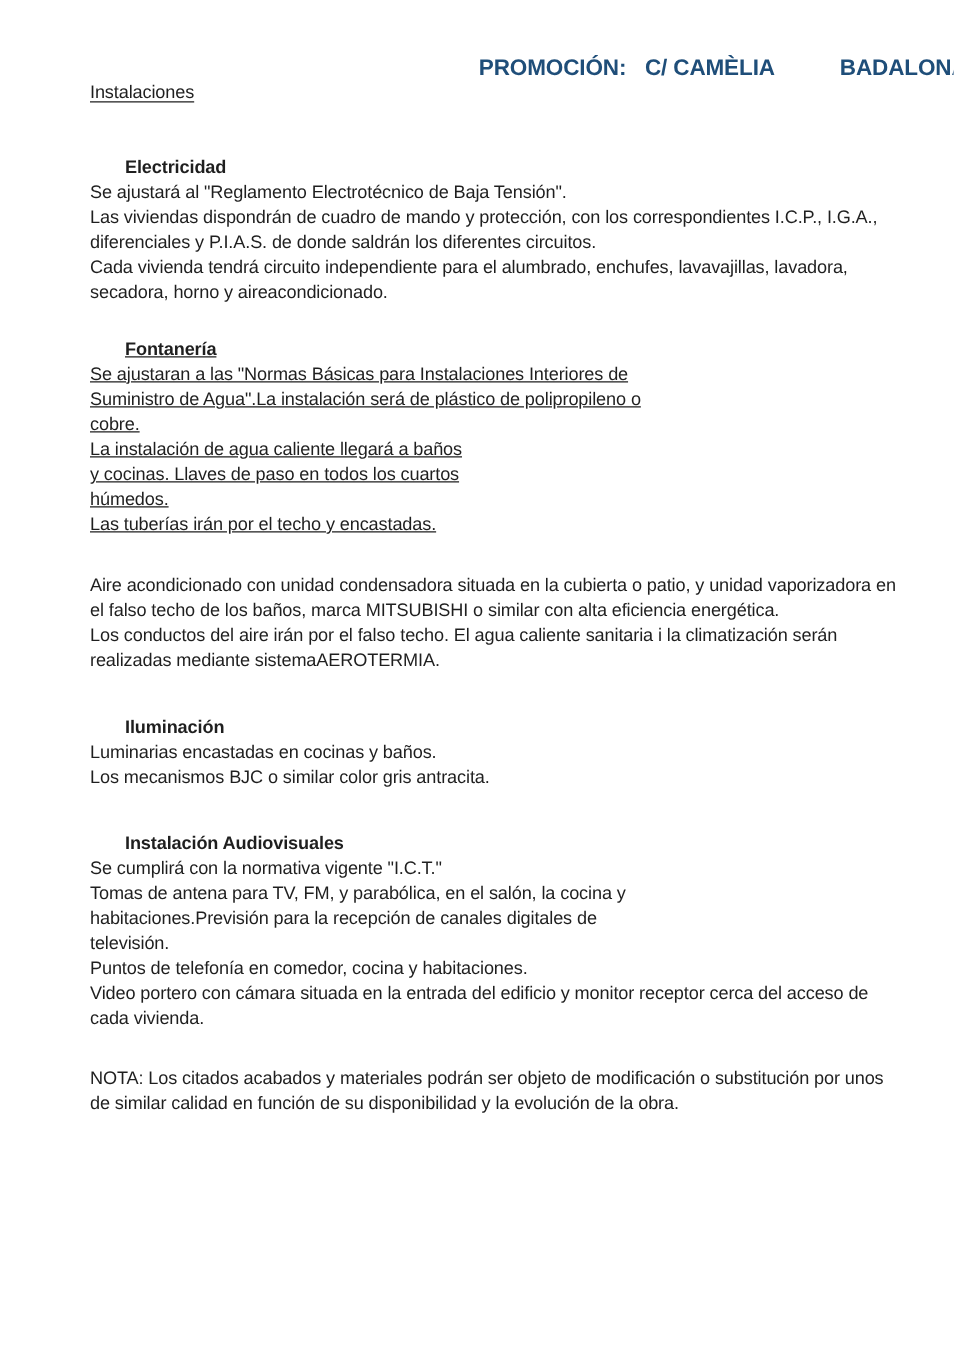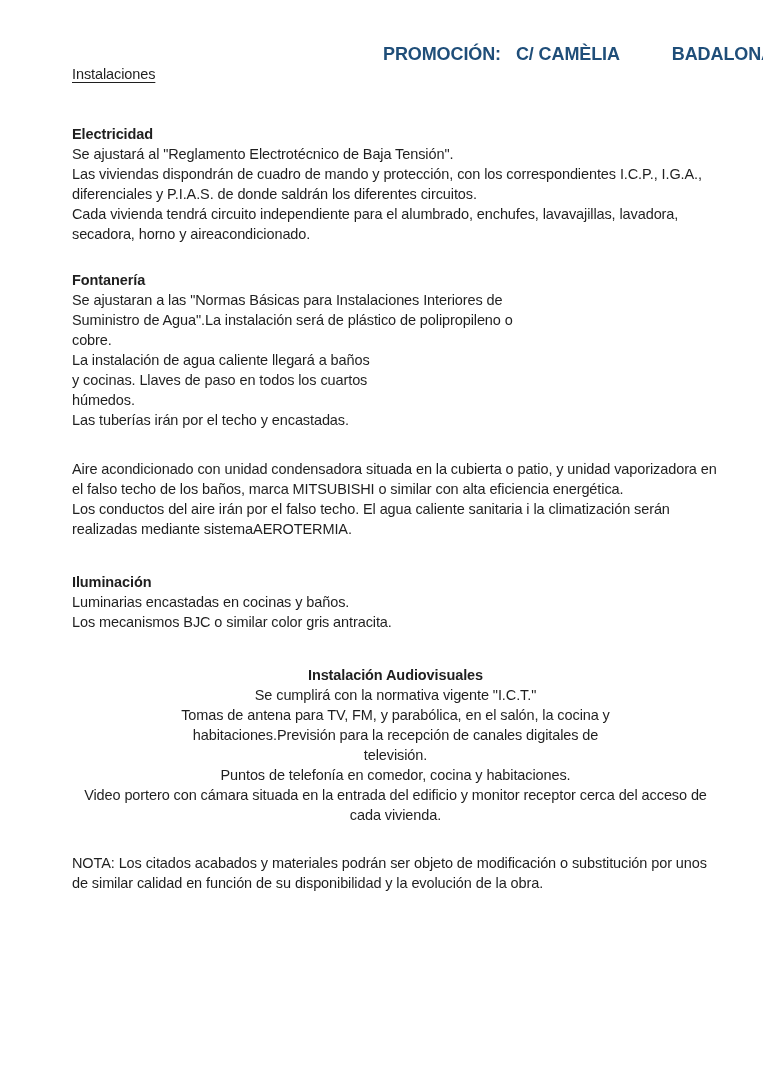--- a/index.html
+++ b/index.html
@@ -29,30 +29,30 @@
     font-size: 18px;
     white-space: nowrap;
   }
   .doc-header .label { margin-right: 10px; }
   .doc-header .street { margin-right: 47px; }
   .doc-title {
     text-decoration: underline;
     text-underline-offset: 3px;
   }
   .section { margin: 0; }
-  .section .heading { font-weight: bold; }
+  .section .heading { font-weight: bold; margin-left: 28px; }
   .section .body, .note {
     white-space: pre-line;
     margin: 0;
   }
   .sec-electricidad   { margin-top: 40px; }
-  .sec-fontaneria     { margin-top: 26px; }
+  .sec-fontaneria     { margin-top: 26px; text-decoration: underline; }
   .sec-climatizacion  { margin-top: 29px; }
   .sec-iluminacion    { margin-top: 33px; }
-  .sec-audiovisuales  { margin-top: 33px; text-align: center; }
+  .sec-audiovisuales  { margin-top: 33px; }
   .note               { margin-top: 28px; }
 </style>
 </head>
 <body>
 
 <div class="page">
 
   <div class="doc-header">
     <span class="label">PROMOCIÓN:</span>
     <span class="street">C/ CAMÈLIA</span>

